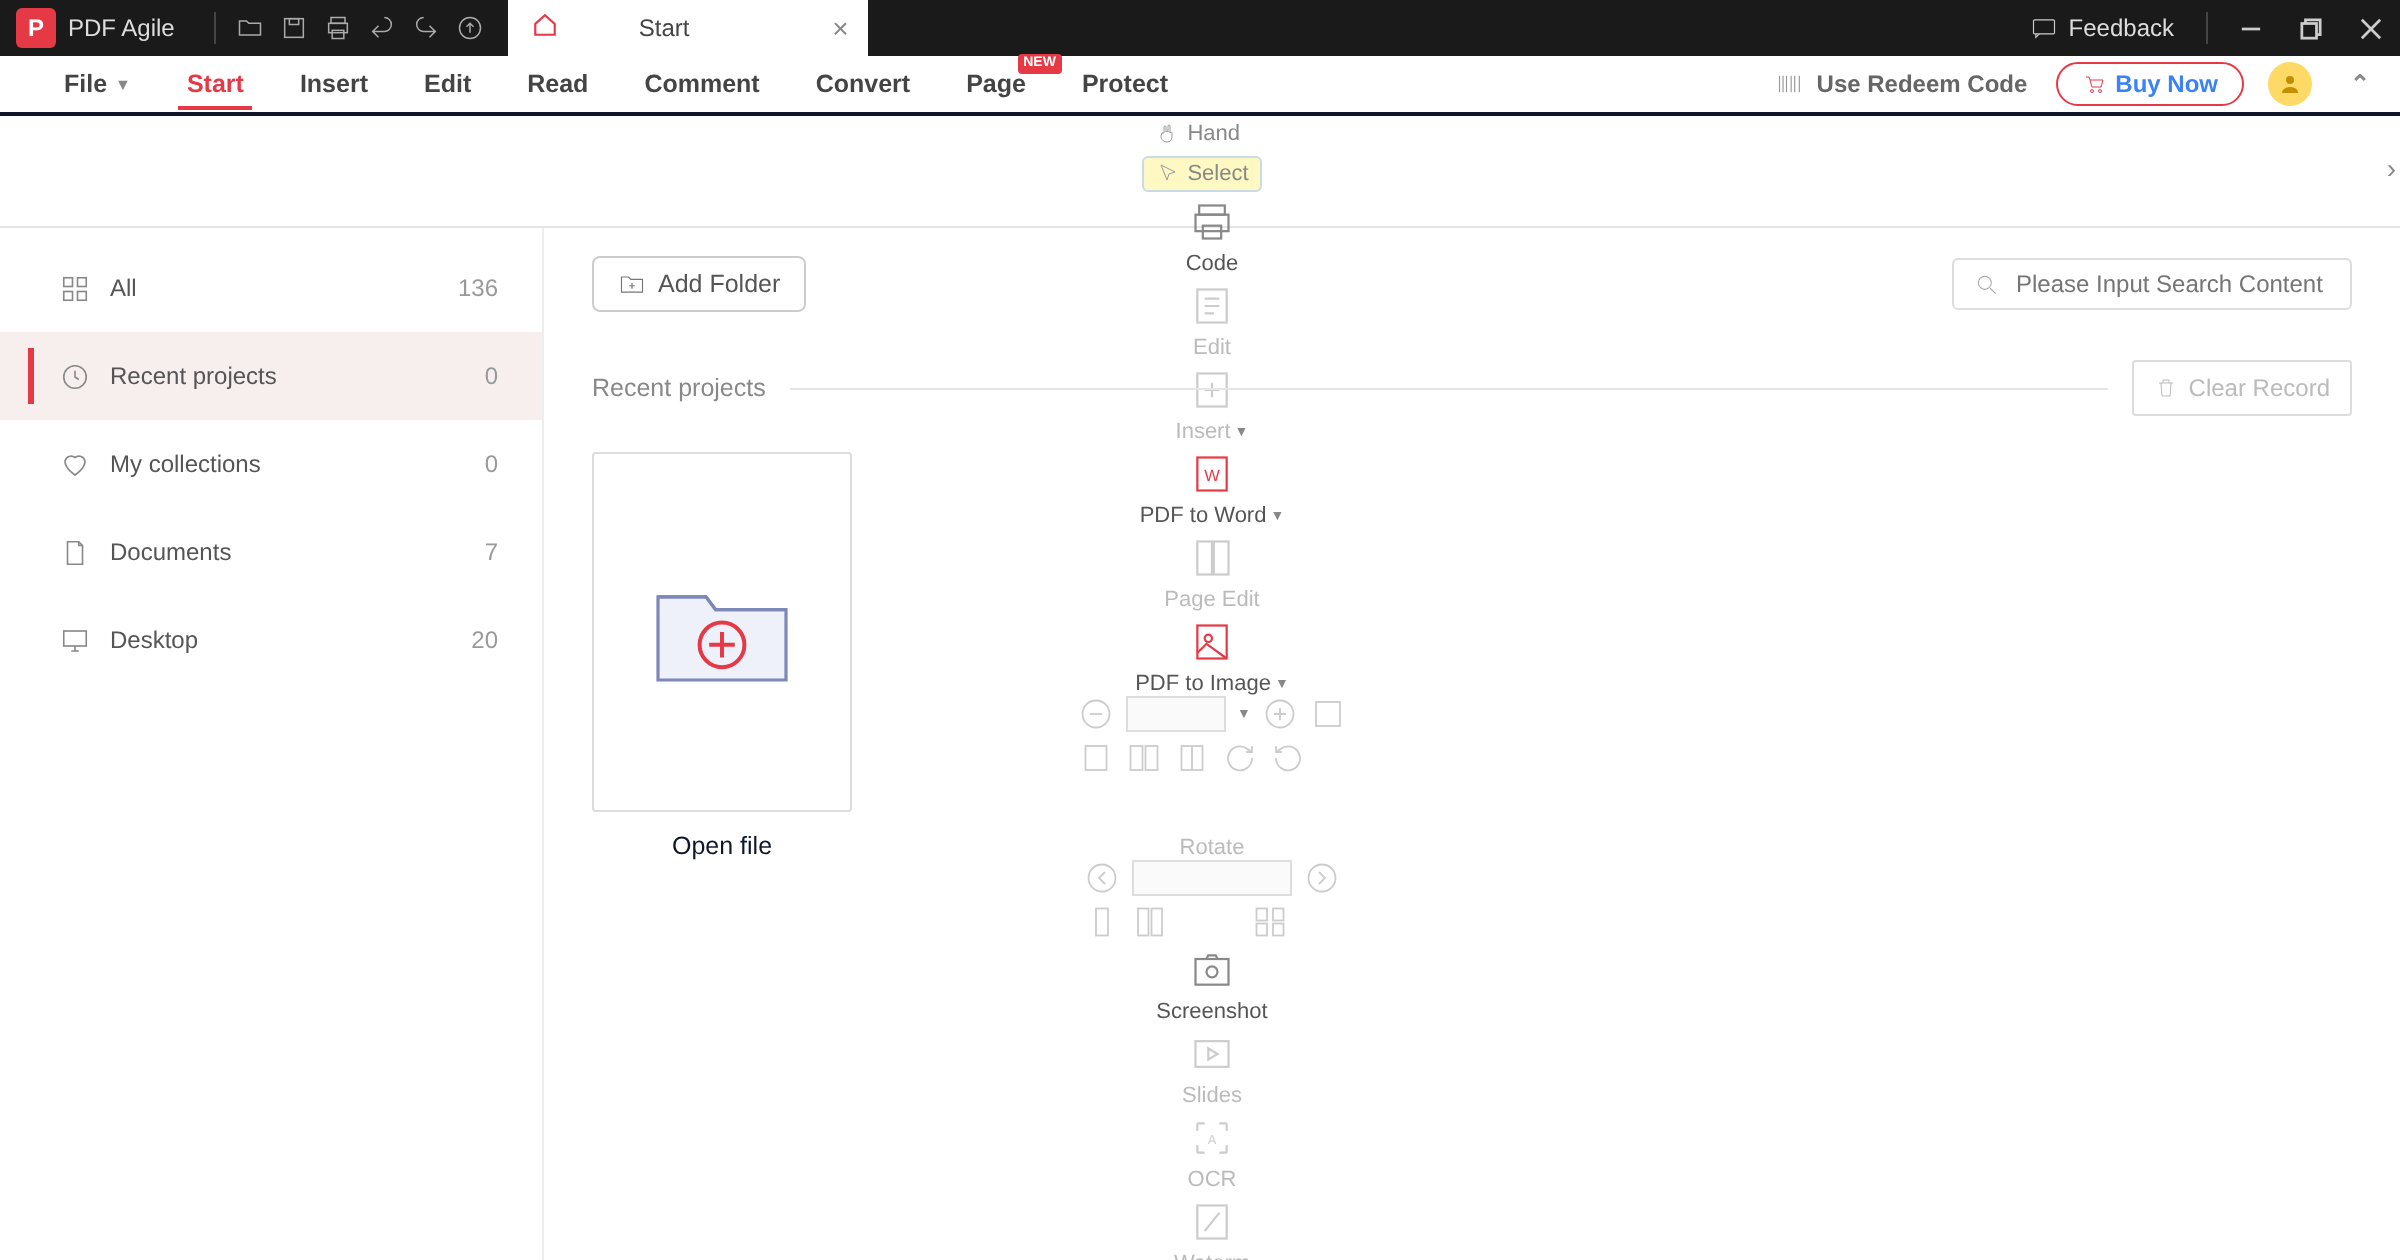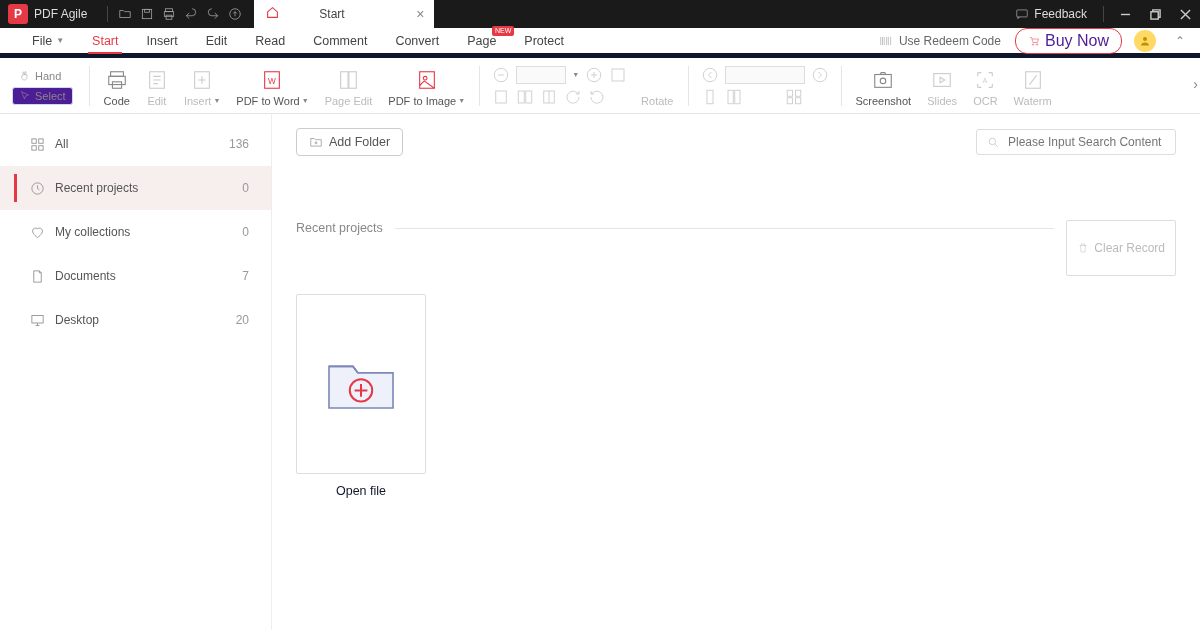--- a/index.html
+++ b/index.html
@@ -15,40 +15,40 @@
 .tab { height:28px; background:#fff; color:#444; display:flex; align-items:center; padding:0 12px; margin-left:8px; border-radius:0; min-width:180px; position:relative; }
 .tab .home-ico { color:#e63946; margin-right:40px; }
 .tab .close { position:absolute; right:10px; color:#888; font-size:14px; }
 .tb-spacer { flex:1; }
 .feedback { display:flex; align-items:center; gap:5px; margin-right:10px; cursor:pointer; }
 .feedback svg { width:14px; height:14px; stroke:#ccc; fill:none; }
 .win-ctrl { width:30px; height:28px; display:flex; align-items:center; justify-content:center; cursor:pointer; }
 .win-ctrl svg { width:11px; height:11px; stroke:#ccc; fill:none; stroke-width:1.5; }
 
 
-.menubar { height:30px; display:flex; align-items:center; border-bottom:5px solid #0f172a; padding:0 0 0 18px; }
+.menubar { height:30px; display:flex; align-items:center; border-bottom:2px solid #0f172a; padding:0 0 0 18px;font-weight:bold; }
 .menu-item { padding:0 14px; height:30px; display:flex; align-items:center; cursor:pointer; font-size:12.5px; color:#444; position:relative; }
 .menu-item.active { color:#e63946; }
 .menu-item.active::after { content:""; position:absolute; bottom:2px; left:10px; right:10px; height:2px; background:#e63946; }
 .menu-item .caret { margin-left:4px; font-size:8px; color:#888; }
 .badge-new { position:absolute; top:0px; right:-4px; background:#e63946; color:#fff; font-size:7px; padding:0 3px; border-radius:2px; line-height:10px; }
 .menu-spacer { flex:1; }
 .redeem { display:flex; align-items:center; gap:6px; color:#666; margin-right:14px; cursor:pointer; }
 .redeem svg { width:14px; height:14px; stroke:#999; fill:none; }
-.buy-btn { border:1px solid #e63946; color:#4c1d95; border-radius:12px; padding:3px 12px; display:flex; align-items:center; gap:5px; cursor:pointer; margin-right:12px; font-size:16px; }
+.buy-btn { border:1px solid #e63946; color:#3b82f6; border-radius:12px; padding:3px 12px; display:flex; align-items:center; gap:5px; cursor:pointer; margin-right:12px; font-size:12px; }
 .buy-btn svg { width:12px; height:12px; stroke:#e63946; fill:none; }
 .avatar { width:22px; height:22px; border-radius:50%; background:#ffd966; margin-right:14px; display:flex; align-items:center; justify-content:center; }
 .avatar svg { width:12px; height:12px; fill:#c09000; }
 .collapse { width:20px; text-align:center; color:#888; margin-right:10px; cursor:pointer; }
 
 
-.ribbon { height:56px; border-bottom:1px solid #e5e5e5; display:flex; align-items:center; padding:0 0 0 12px; position:relative; }
+.ribbon { height:56px; border-bottom:1px solid #e5e5e5; display:flex; align-items:center; padding:0 0 0 12px; position:relative;flex-direction:column; }
 .rb-side { display:flex; flex-direction:column; gap:2px; margin-right:10px; }
 .rb-side-btn { display:flex; align-items:center; gap:4px; padding:2px 6px; color:#888; font-size:11px; cursor:pointer; border:1px solid transparent; border-radius:3px;}
-.rb-side-btn.pressed { background:#4c1d95; border-color:#c9dae9; }
+.rb-side-btn.pressed { background:#fef9c3; border-color:#c9dae9; }
 .rb-side-btn svg { width:12px; height:12px; stroke:#999; fill:none; }
 .rb-group { display:flex; flex-direction:column; align-items:center; padding:0 8px; cursor:pointer; }
 .rb-group .ico { height:30px; display:flex; align-items:center; justify-content:center; }
 .rb-group .ico svg { width:22px; height:22px; stroke:#888; fill:none; stroke-width:1.2; }
 .rb-group .ico.red svg { stroke:#e63946; }
 .rb-group .lbl { font-size:11px; color:#555; display:flex; align-items:center; gap:2px; }
 .rb-group.dis .lbl { color:#bbb; }
 .rb-group.dis .ico svg { stroke:#ccc; }
 .rb-sep { width:1px; height:40px; background:#e5e5e5; margin:0 6px; }
 .rb-multi { display:flex; flex-direction:column; justify-content:center; gap:4px; padding:0 6px; }
@@ -71,21 +71,21 @@
 .main { flex:1; padding:14px 24px; position:relative; }
 .main-top { display:flex; align-items:center; justify-content:space-between; margin-bottom:24px; }
 .add-folder { border:1px solid #ccc; border-radius:4px; padding:6px 12px; display:flex; align-items:center; gap:6px; cursor:pointer; color:#555; font-size:12.5px; }
 .add-folder svg { width:14px; height:14px; stroke:#777; fill:none; }
 .search-box { border:1px solid #ddd; border-radius:3px; padding:5px 10px; display:flex; align-items:center; gap:8px; width:200px; }
 .search-box svg { width:13px; height:13px; stroke:#aaa; fill:none; }
 .search-box input { border:none; outline:none; font-size:12px; color:#c2410c; flex:1; }
 
 .section-head { display:flex; align-items:center; color:#888; font-size:12.5px; margin-bottom:18px; }
 .section-head .line { flex:1; height:1px; background:#e5e5e5; margin:0 12px; }
-.clear-btn { border:1px solid #ddd; color:#bbb; padding:20px 10px; display:flex; align-items:center; gap:5px; cursor:pointer; font-size:12px; border-radius:2px;margin-top:40px;}
+.clear-btn { border:1px solid #ddd; color:#bbb; padding:6px 10px; display:flex; align-items:center; gap:5px; cursor:pointer; font-size:12px; border-radius:2px;}
 .clear-btn svg { width:12px; height:12px; stroke:#bbb; fill:none; }
 
 .open-card { width:130px; text-align:center; cursor:pointer; }
 .open-thumb { width:130px; height:180px; border:1px solid #ddd; border-radius:2px; display:flex; align-items:center; justify-content:center; margin-bottom:10px; }
 .open-thumb svg { width:80px; height:70px; }
 .open-lbl { font-size:12.5px; color:#0f172a; }
 </style>
 </head>
 <body>
 

